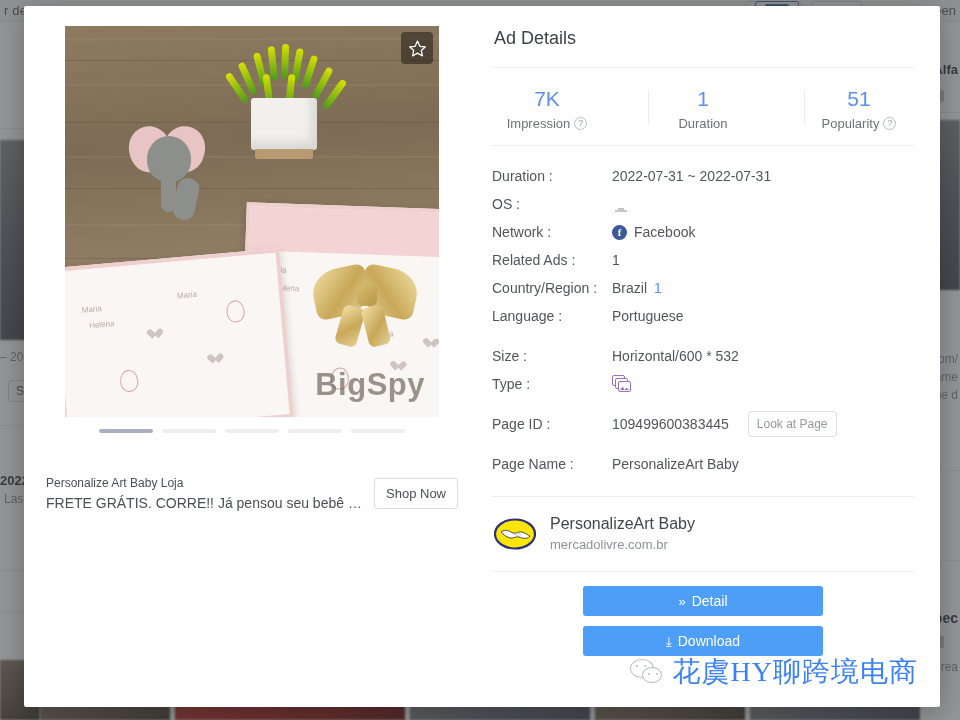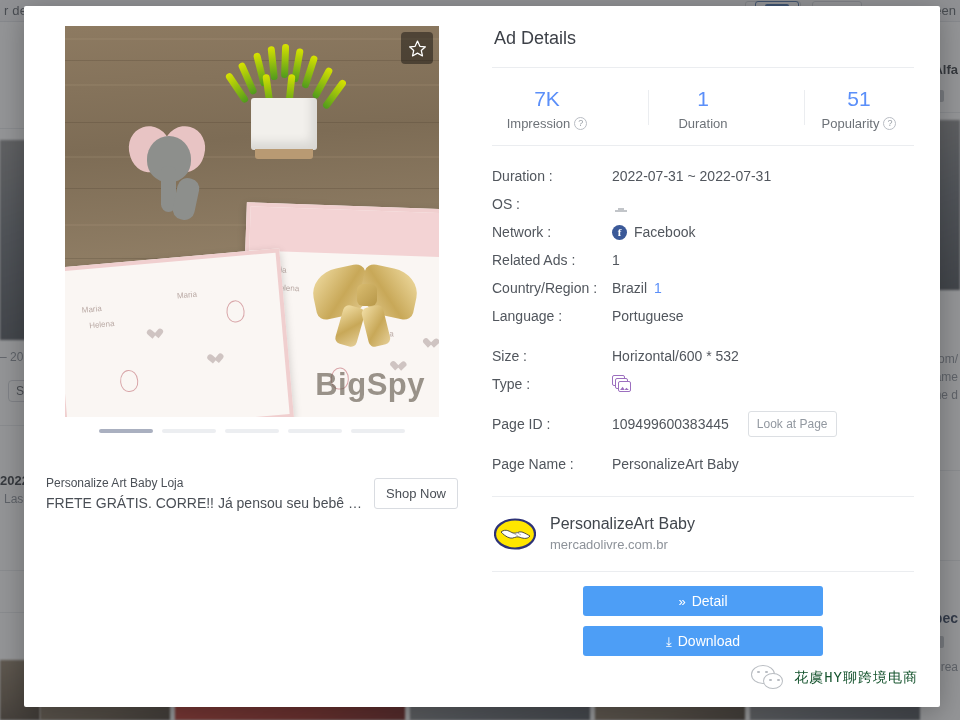--- a/index.html
+++ b/index.html
@@ -342,22 +342,22 @@
   .wechat-wm .bubble .b1 {
     position:absolute; left:0; top:0; width:24px; height:19px; border-radius:50%;
     border:1.6px solid #b9bdc2; background:transparent;
   }
   .wechat-wm .bubble .b2 {
     position:absolute; left:12px; top:8px; width:20px; height:16px; border-radius:50%;
     border:1.6px solid #b9bdc2; background:#fff;
   }
   .wechat-wm .bubble .d { position:absolute; width:2.4px; height:2.4px; border-radius:50%; background:#b9bdc2;}
   .wechat-wm .wm-text {
-    font-size: 14px; color: #14532d; letter-spacing: 1px;
-    font-family: Liberation Mono, monospace;
+    font-size: 28px; color: #3b82f6; letter-spacing: 1px;
+    font-family: Liberation Serif, serif;
   }
 </style>
 </head>
 <body>
 
 <div class="bg-page">
 
   <div class="bg-topbar"></div>
   <div class="bg-topbar-text">r de</div>
   <div class="bg-box" style="left:745px; width:56px;"></div>

